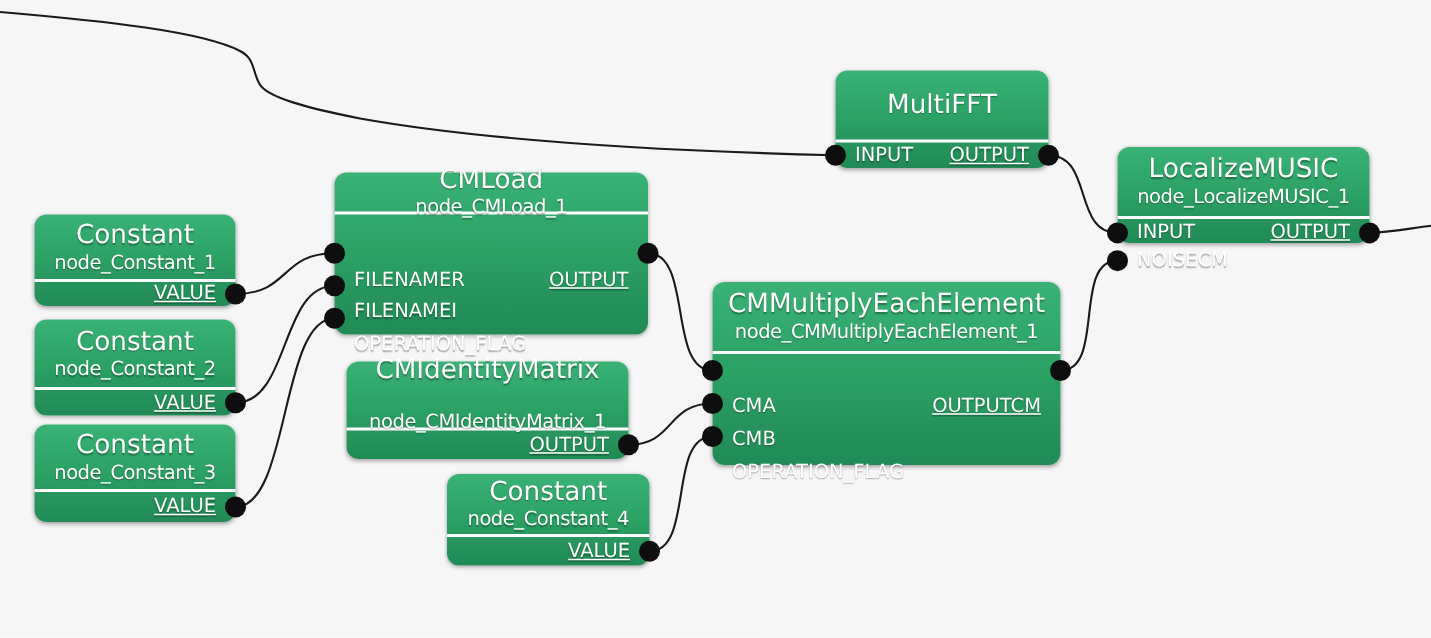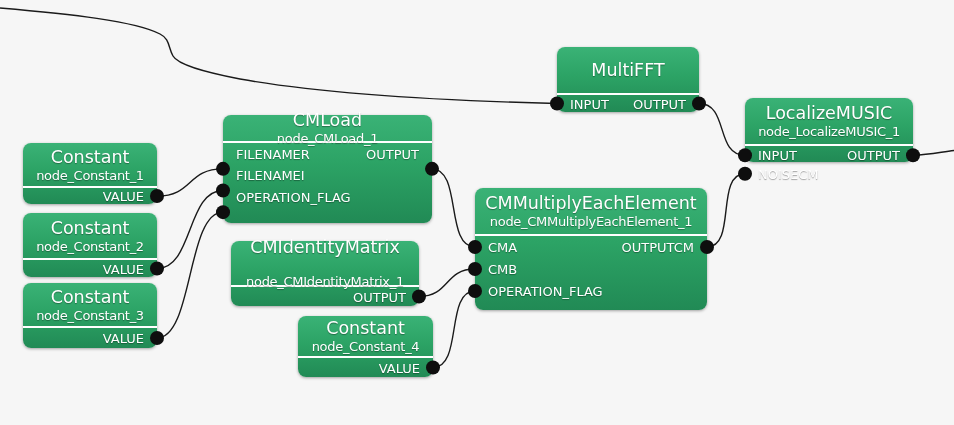--- a/index.html
+++ b/index.html
@@ -41,21 +41,21 @@
   .row{
     position:relative;
     white-space:nowrap;
     font-size:13px;
     text-shadow:0 1px 1px rgba(0,0,0,0.35);
   }
   .in-label{
     position:absolute;left:13px;top:50%;transform:translateY(-50%);
   }
   .out-label{
-    position:absolute;right:13px;top:50%;transform:translateY(-50%);
+    position:absolute;right:13px;top:50%;transform:translateY(-50%);text-decoration:underline;
   }
   #wires-svg{
     position:absolute;left:0;top:0;
     z-index:5;
     pointer-events:none;
   }
   #wires-svg path,#wires-svg circle{pointer-events:auto;}
 </style>
 </head>
 <body>
@@ -116,21 +116,21 @@
       </div>
       <div class="row" style="height: 20px;">
         <span class="out-label">VALUE</span>
       </div>
     </div>
     <div class="node" style="left: 223px; top: 115px; width: 209px; height: 108px;">
       <div class="hdr" style="height: 28px;">
         <div class="title">CMLoad</div>
         <div class="sub">node_CMLoad_1</div>
       </div>
-      <div class="row" style="height: 21.6667px;">
+      <div class="row" style="height: 21.6667px; margin-top: 33px;">
         <span class="in-label">FILENAMER</span>
         <span class="out-label">OUTPUT</span>
       </div>
       <div class="row" style="height: 21.6667px;">
         <span class="in-label">FILENAMEI</span>
       </div>
       <div class="row" style="height: 21.6667px;">
         <span class="in-label">OPERATION_FLAG</span>
       </div>
     </div>
@@ -159,21 +159,21 @@
       <div class="row" style="height: 17px;">
         <span class="in-label">INPUT</span>
         <span class="out-label">OUTPUT</span>
       </div>
     </div>
     <div class="node" style="left: 475px; top: 188px; width: 232px; height: 122px;">
       <div class="hdr" style="height: 48px;">
         <div class="title">CMMultiplyEachElement</div>
         <div class="sub">node_CMMultiplyEachElement_1</div>
       </div>
-      <div class="row" style="height: 22px;">
+      <div class="row" style="height: 22px; margin-top: 24px;">
         <span class="in-label">CMA</span>
         <span class="out-label">OUTPUTCM</span>
       </div>
       <div class="row" style="height: 22px;">
         <span class="in-label">CMB</span>
       </div>
       <div class="row" style="height: 22px;">
         <span class="in-label">OPERATION_FLAG</span>
       </div>
     </div>

